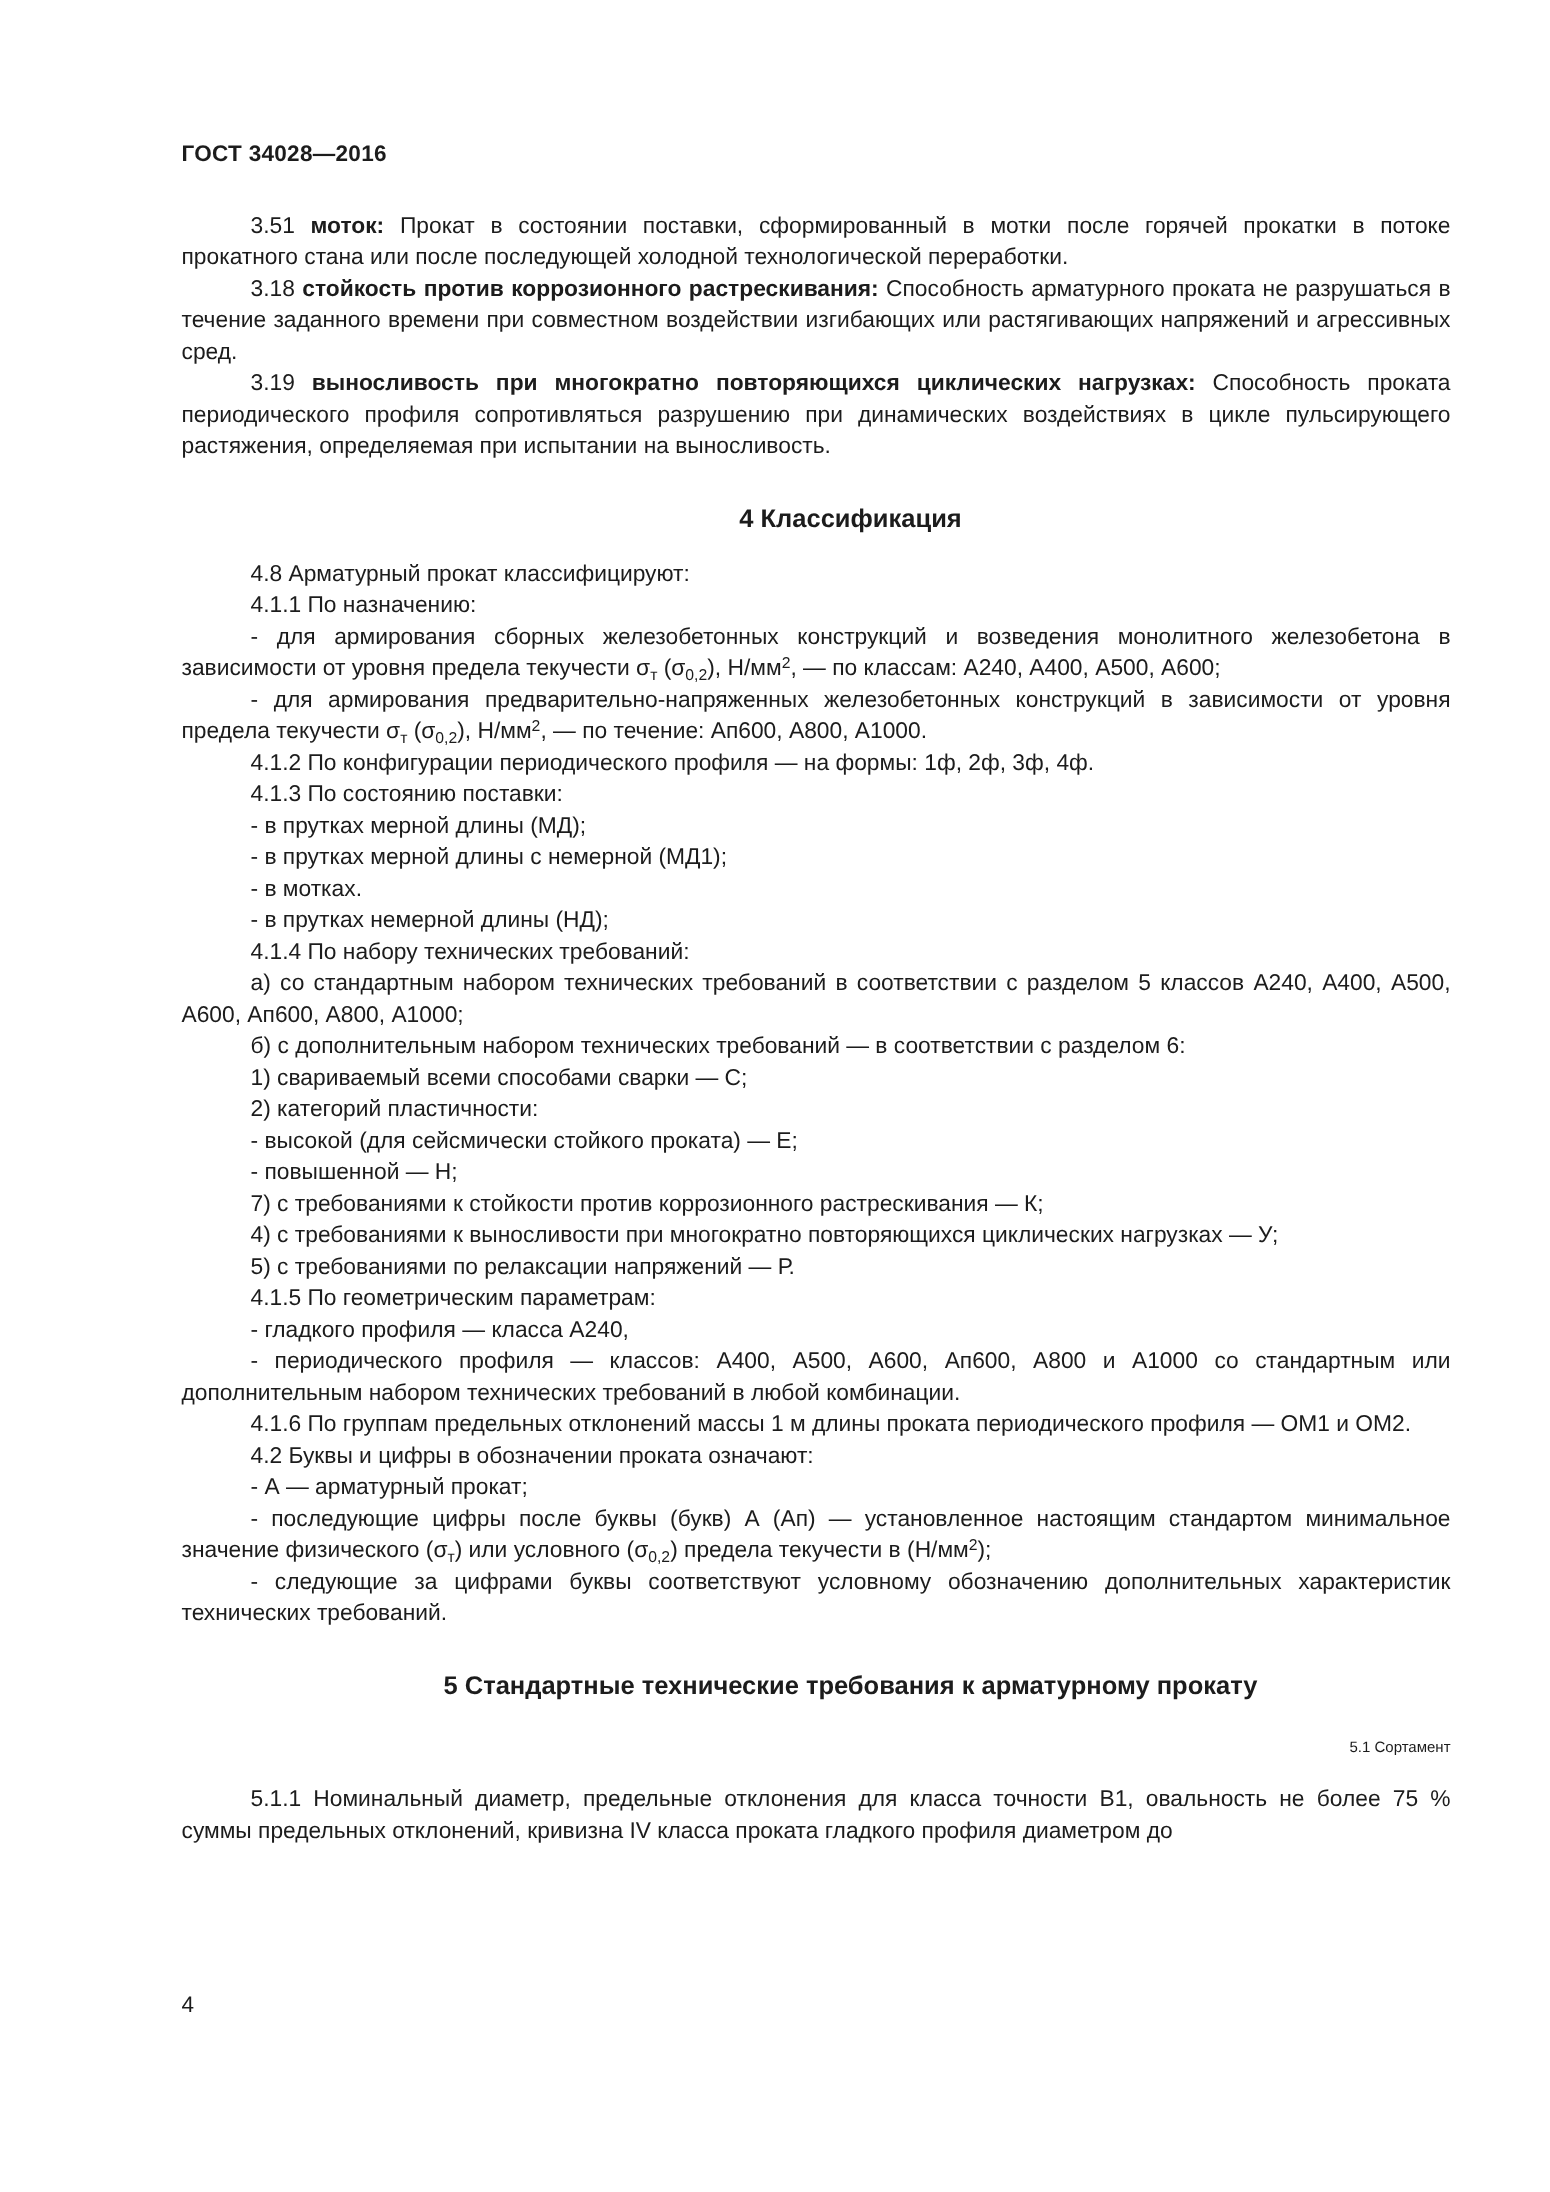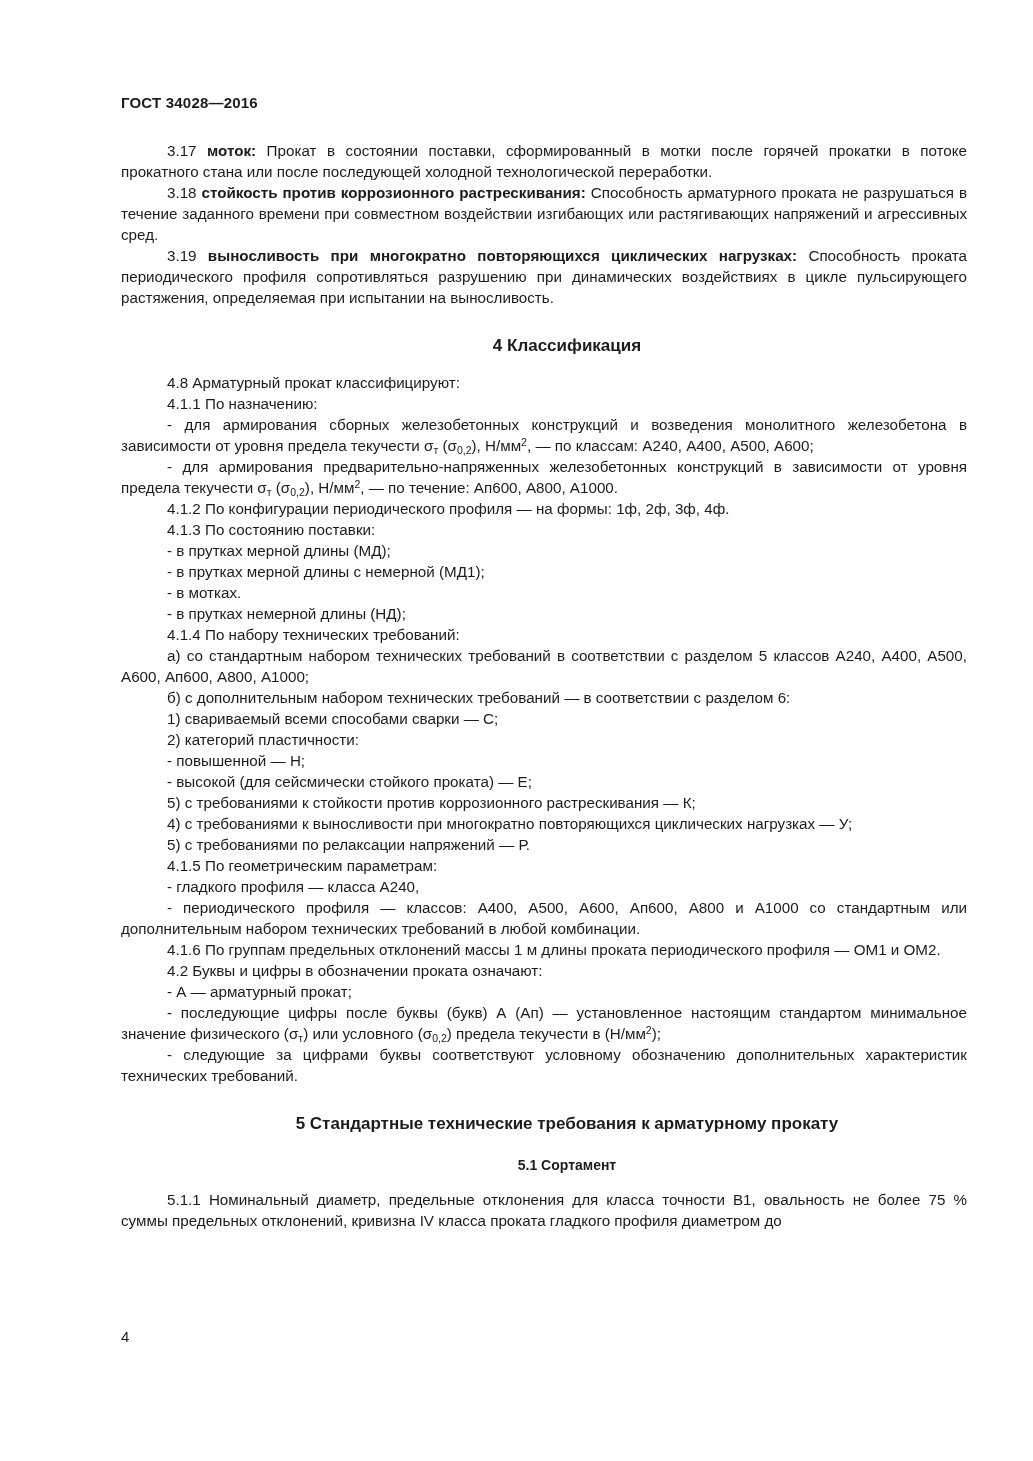--- a/index.html
+++ b/index.html
@@ -39,24 +39,24 @@
   }
   .blk-h1 {
     margin: 27px 0 16px 0;
     font-size: 17px;
     font-weight: bold;
     text-indent: 46px;
     text-align: center;
   }
   .blk-h2 {
     margin: 21px 0 13px 0;
-    font-size: 14px;
-    font-weight: bold;
+    font-size: 10px;
+    font-weight: normal;
     text-indent: 46px;
-    text-align: center;
+    text-align: right;
   }
   .doc-body b { font-weight: bold; }
   .doc-body sub, .doc-body sup {
     font-size: 10.5px;
     line-height: 0;
   }
   .doc-body sub { vertical-align: -3px; }
   .doc-body sup { vertical-align: 5px; }
   .page-number {
     position: absolute;
@@ -65,42 +65,42 @@
     font-size: 15px;
   }
 </style>
 </head>
 <body>
 
 <div class="page">
   <div class="doc-header">ГОСТ 34028—2016</div>
 
   <div class="doc-body">
-      <p class="blk-p"><span>3.17 </span><b>моток:</b><span> Прокат в состоянии поставки, сформированный в мотки после горячей прокатки в потоке прокатного стана или после последующей холодной технологической переработки.</span></p>
+      <p class="blk-p"><span>3.51 </span><b>моток:</b><span> Прокат в состоянии поставки, сформированный в мотки после горячей прокатки в потоке прокатного стана или после последующей холодной технологической переработки.</span></p>
       <p class="blk-p"><span>3.18 </span><b>стойкость против коррозионного растрескивания:</b><span> Способность арматурного проката не разрушаться в течение заданного времени при совместном воздействии изгибающих или растягивающих напряжений и агрессивных сред.</span></p>
       <p class="blk-p"><span>3.19 </span><b>выносливость при многократно повторяющихся циклических нагрузках:</b><span> Способность проката периодического профиля сопротивляться разрушению при динамических воздействиях в цикле пульсирующего растяжения, определяемая при испытании на выносливость.</span></p>
       <h2 class="blk-h1"><span>4 Классификация</span></h2>
       <p class="blk-p"><span>4.8 Арматурный прокат классифицируют:</span></p>
       <p class="blk-p"><span>4.1.1 По назначению:</span></p>
       <p class="blk-p"><span>- для армирования сборных железобетонных конструкций и возведения монолитного железобетона в зависимости от уровня предела текучести σ</span><sub>т</sub><span> (σ</span><sub>0,2</sub><span>), Н/мм</span><sup>2</sup><span>, — по классам: А240, А400, А500, А600;</span></p>
       <p class="blk-p"><span>- для армирования предварительно-напряженных железобетонных конструкций в зависимости от уровня предела текучести σ</span><sub>т</sub><span> (σ</span><sub>0,2</sub><span>), Н/мм</span><sup>2</sup><span>, — по течение: Ап600, А800, А1000.</span></p>
       <p class="blk-p"><span>4.1.2 По конфигурации периодического профиля — на формы: 1ф, 2ф, 3ф, 4ф.</span></p>
       <p class="blk-p"><span>4.1.3 По состоянию поставки:</span></p>
       <p class="blk-p"><span>- в прутках мерной длины (МД);</span></p>
       <p class="blk-p"><span>- в прутках мерной длины с немерной (МД1);</span></p>
       <p class="blk-p"><span>- в мотках.</span></p>
       <p class="blk-p"><span>- в прутках немерной длины (НД);</span></p>
       <p class="blk-p"><span>4.1.4 По набору технических требований:</span></p>
       <p class="blk-p"><span>а) со стандартным набором технических требований в соответствии с разделом 5 классов А240, А400, А500, А600, Ап600, А800, А1000;</span></p>
       <p class="blk-p"><span>б) с дополнительным набором технических требований — в соответствии с разделом 6:</span></p>
       <p class="blk-p"><span>1) свариваемый всеми способами сварки — С;</span></p>
       <p class="blk-p"><span>2) категорий пластичности:</span></p>
+      <p class="blk-p"><span>- высокой (для сейсмически стойкого проката) — Е;</span></p>
       <p class="blk-p"><span>- повышенной — Н;</span></p>
-      <p class="blk-p"><span>- высокой (для сейсмически стойкого проката) — Е;</span></p>
-      <p class="blk-p"><span>5) с требованиями к стойкости против коррозионного растрескивания — К;</span></p>
+      <p class="blk-p"><span>7) с требованиями к стойкости против коррозионного растрескивания — К;</span></p>
       <p class="blk-p"><span>4) с требованиями к выносливости при многократно повторяющихся циклических нагрузках — У;</span></p>
       <p class="blk-p"><span>5) с требованиями по релаксации напряжений — Р.</span></p>
       <p class="blk-p"><span>4.1.5 По геометрическим параметрам:</span></p>
       <p class="blk-p"><span>- гладкого профиля — класса А240,</span></p>
       <p class="blk-p"><span>- периодического профиля — классов: А400, А500, А600, Ап600, А800 и А1000 со стандартным или дополнительным набором технических требований в любой комбинации.</span></p>
       <p class="blk-p"><span>4.1.6 По группам предельных отклонений массы 1 м длины проката периодического профиля — ОМ1 и ОМ2.</span></p>
       <p class="blk-p"><span>4.2 Буквы и цифры в обозначении проката означают:</span></p>
       <p class="blk-p"><span>- А — арматурный прокат;</span></p>
       <p class="blk-p"><span>- последующие цифры после буквы (букв) А (Ап) — установленное настоящим стандартом минимальное значение физического (σ</span><sub>т</sub><span>) или условного (σ</span><sub>0,2</sub><span>) предела текучести в (Н/мм</span><sup>2</sup><span>);</span></p>
       <p class="blk-p"><span>- следующие за цифрами буквы соответствуют условному обозначению дополнительных характеристик технических требований.</span></p>

